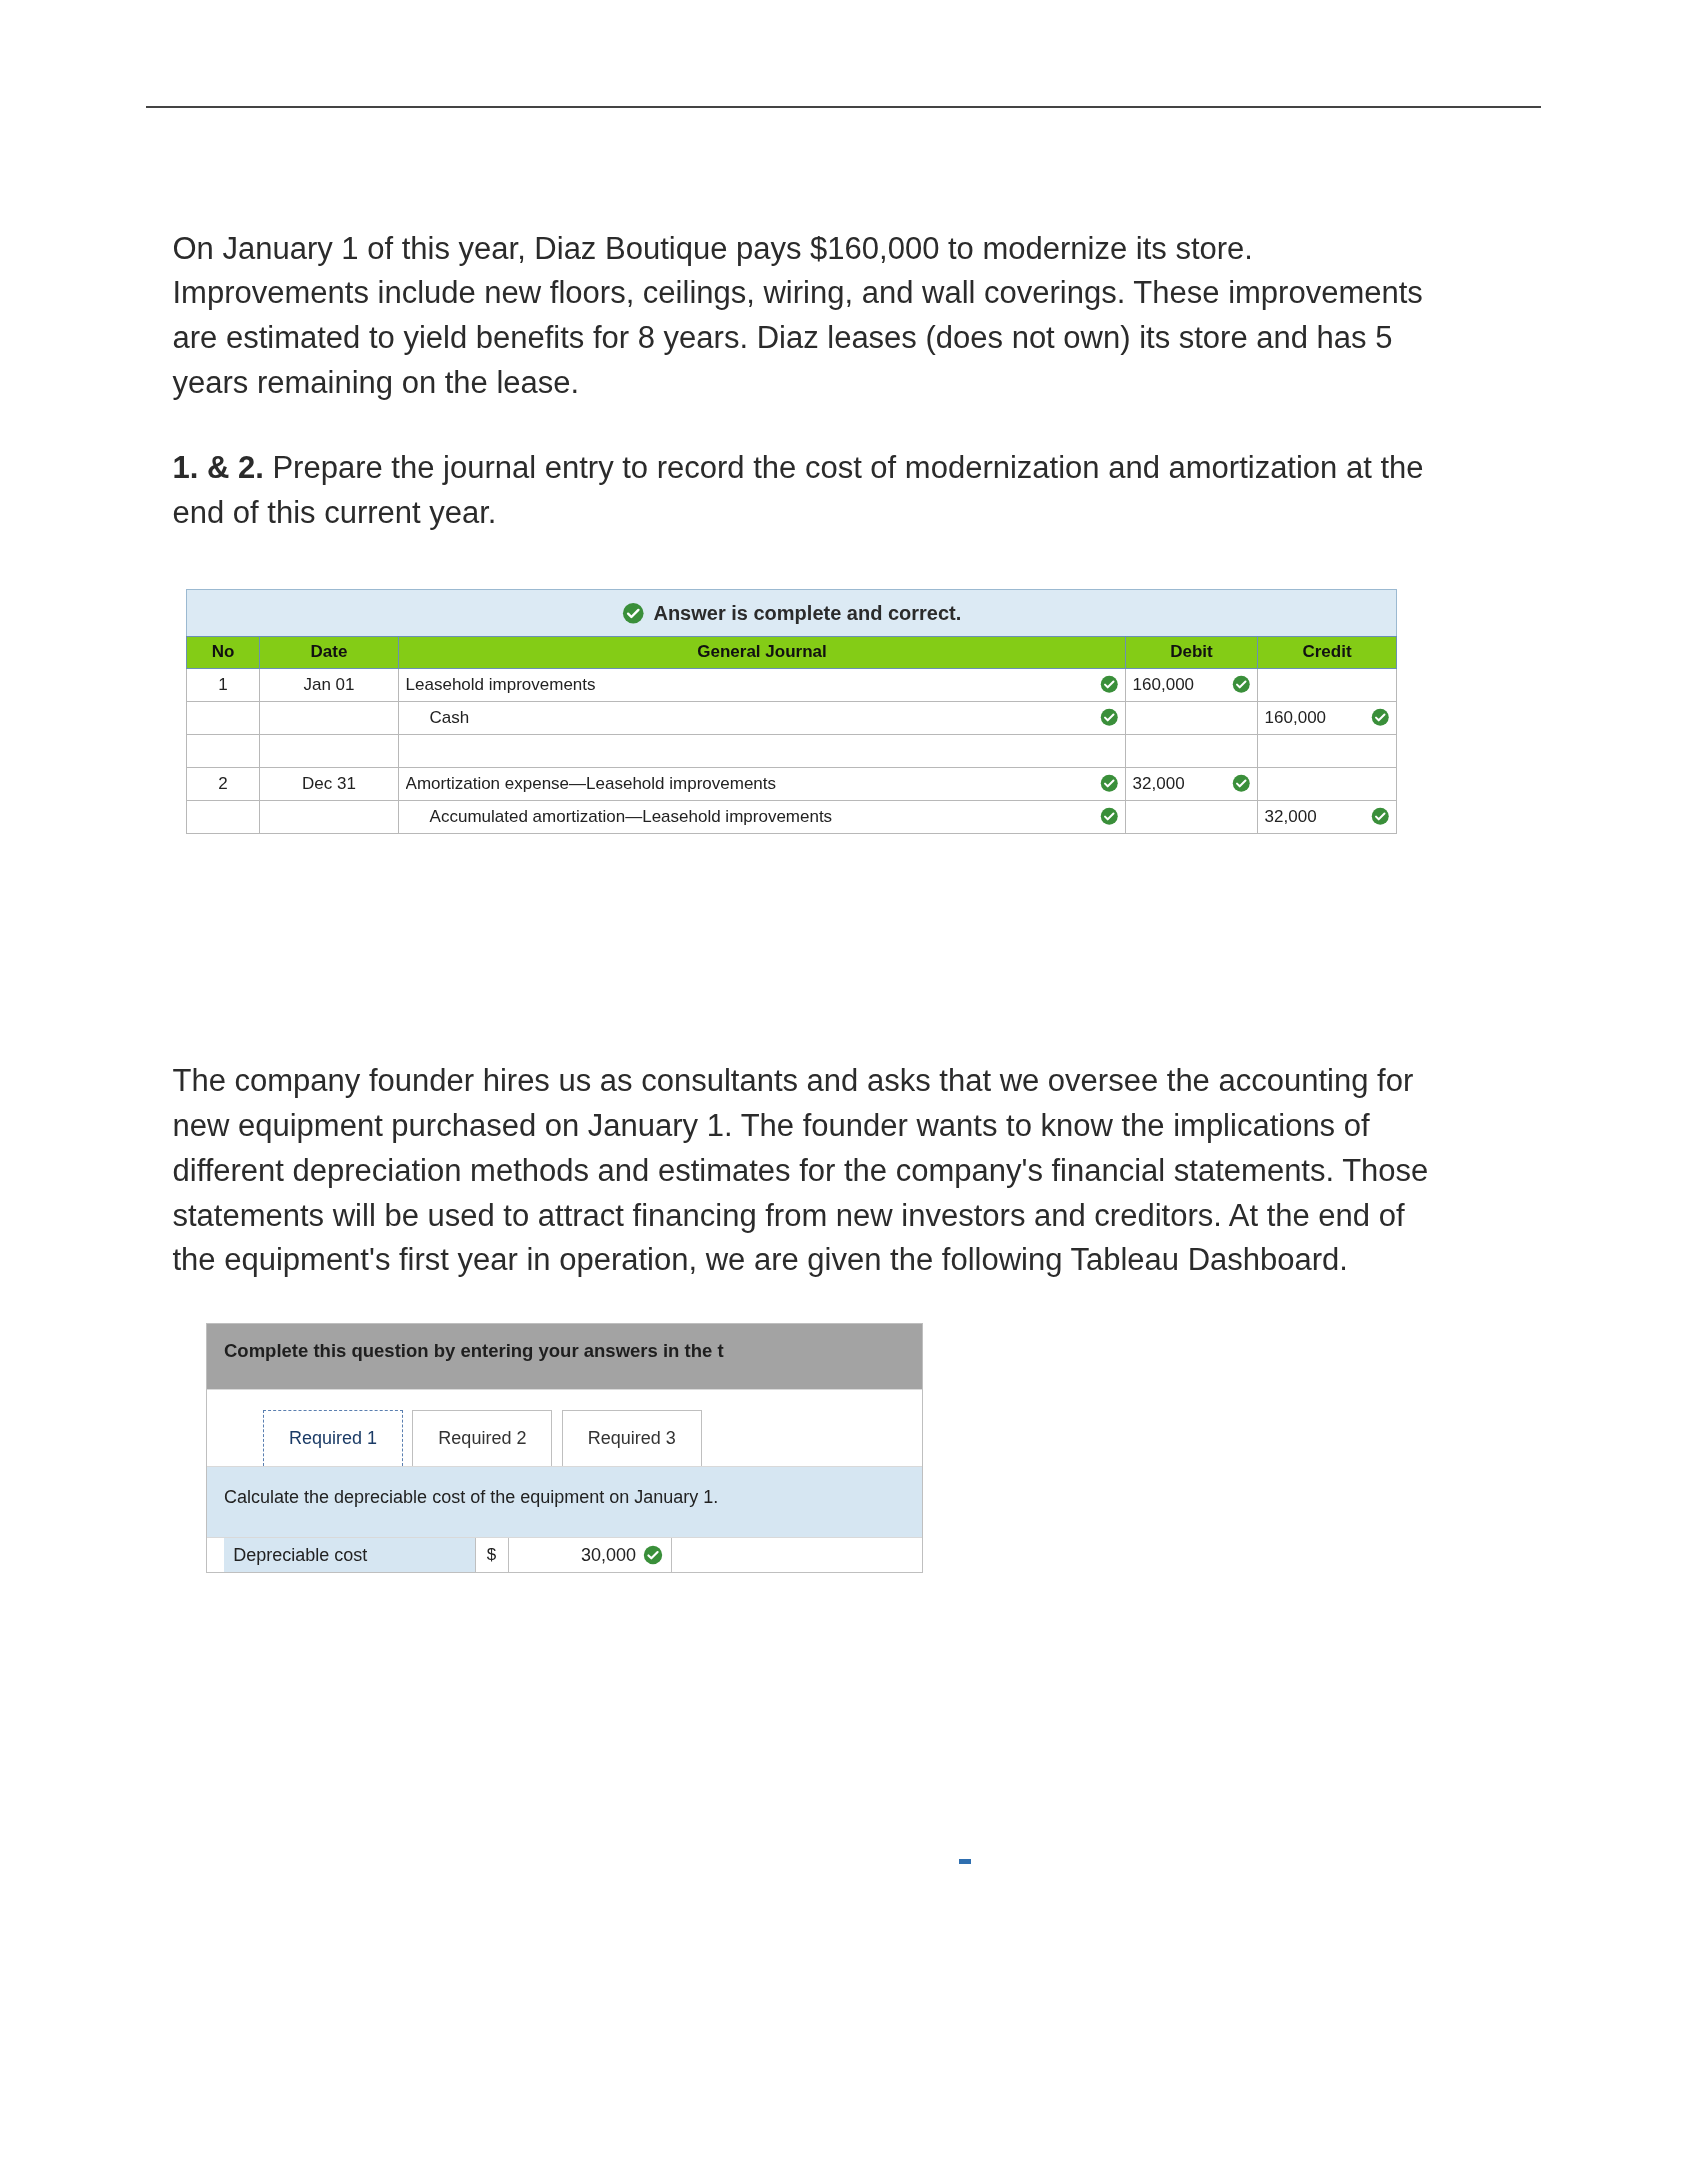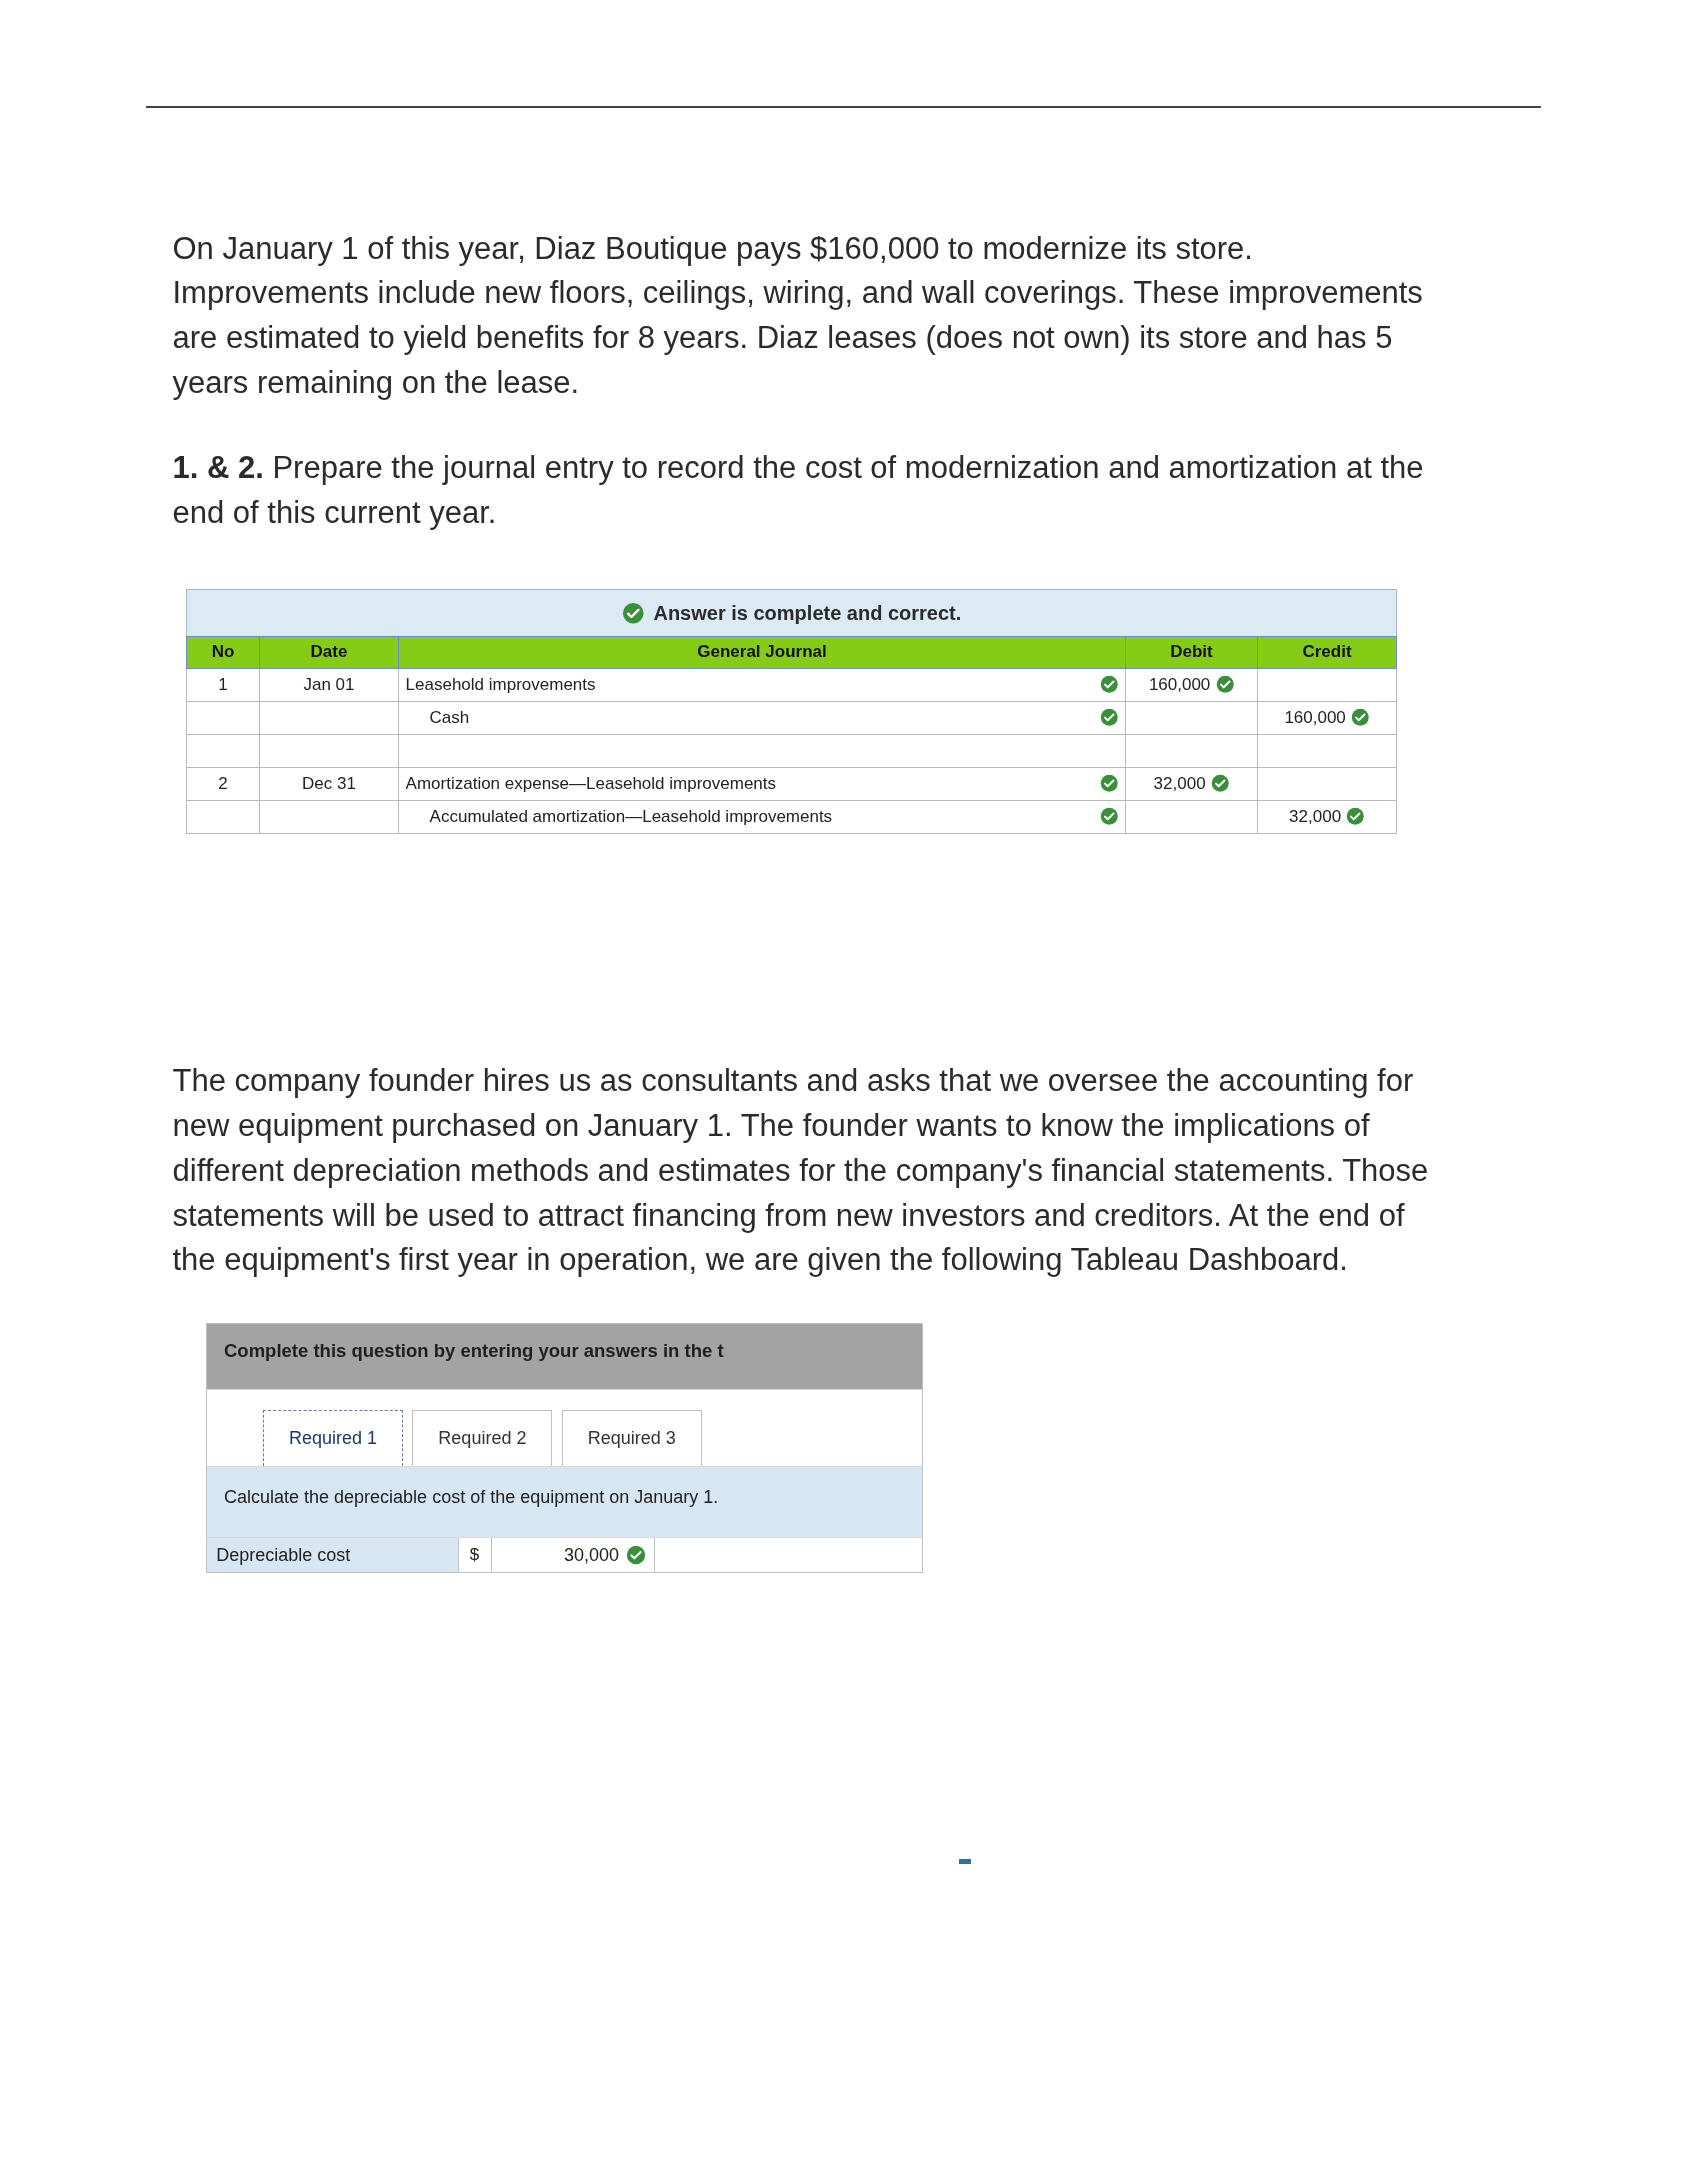--- a/index.html
+++ b/index.html
@@ -83,21 +83,21 @@
     display: flex;
     align-items: center;
     justify-content: space-between;
     gap: 6.6px;
   }
   .gj-cell .txt { flex: 1 1 auto; white-space: nowrap; overflow: hidden; text-overflow: ellipsis; }
   .gj-cell.indent .txt { padding-left: 24px; }
   .amt-cell {
     display: flex;
     align-items: center;
-    justify-content: center;
+    justify-content: space-between;
     gap: 5.3px;
   }
   svg.check-icon { flex: 0 0 auto; }
 
   
   .q2-wrap {
     margin: 40px 0 0 60px;
     width: 715px;
     border: 1.3px solid #bfbfbf;
   }
@@ -135,20 +135,21 @@
     background: #d6e6f2;
     padding: 20px 17px 29px 17px;
     font-size: 18px;
     color: #222;
     border-bottom: 1.3px solid #d9d9d9;
   }
   .q2-answer-row {
     display: flex;
     align-items: stretch;
     background: #ffffff;
+    margin-left: 17px;
   }
   .q2-label {
     width: 232px;
     background: #d6e6f2;
     border-right: 1.3px solid #bfbfbf;
     padding: 6.6px 9.3px;
     font-size: 18px;
     color: #222;
     display: flex;
     align-items: center;

